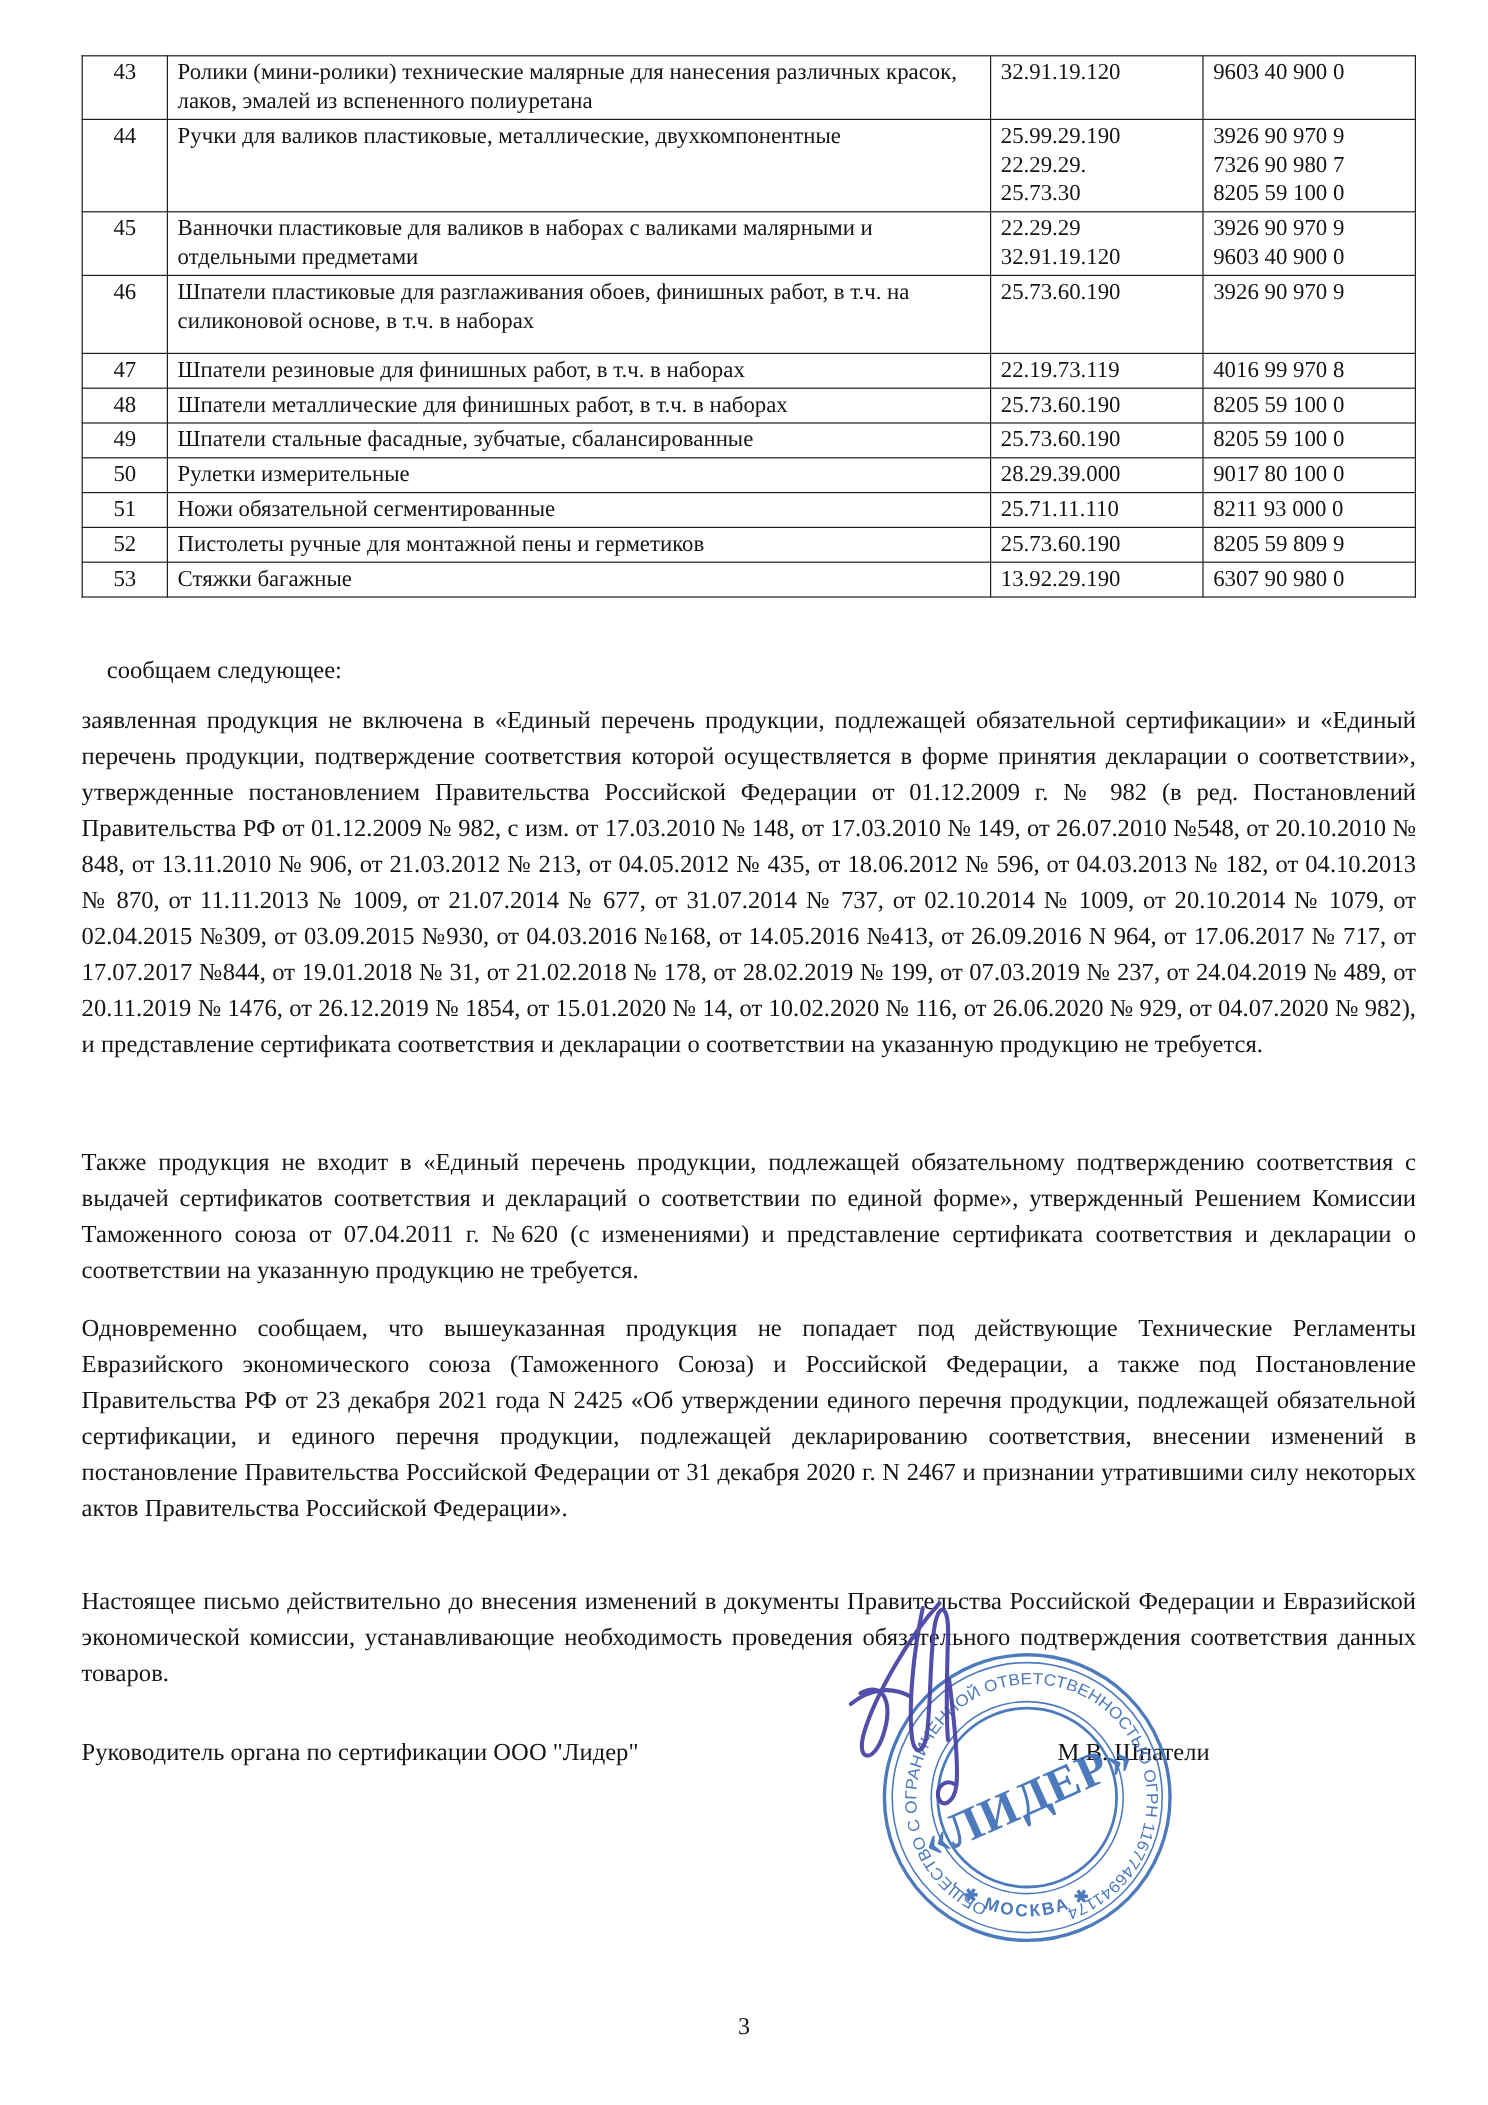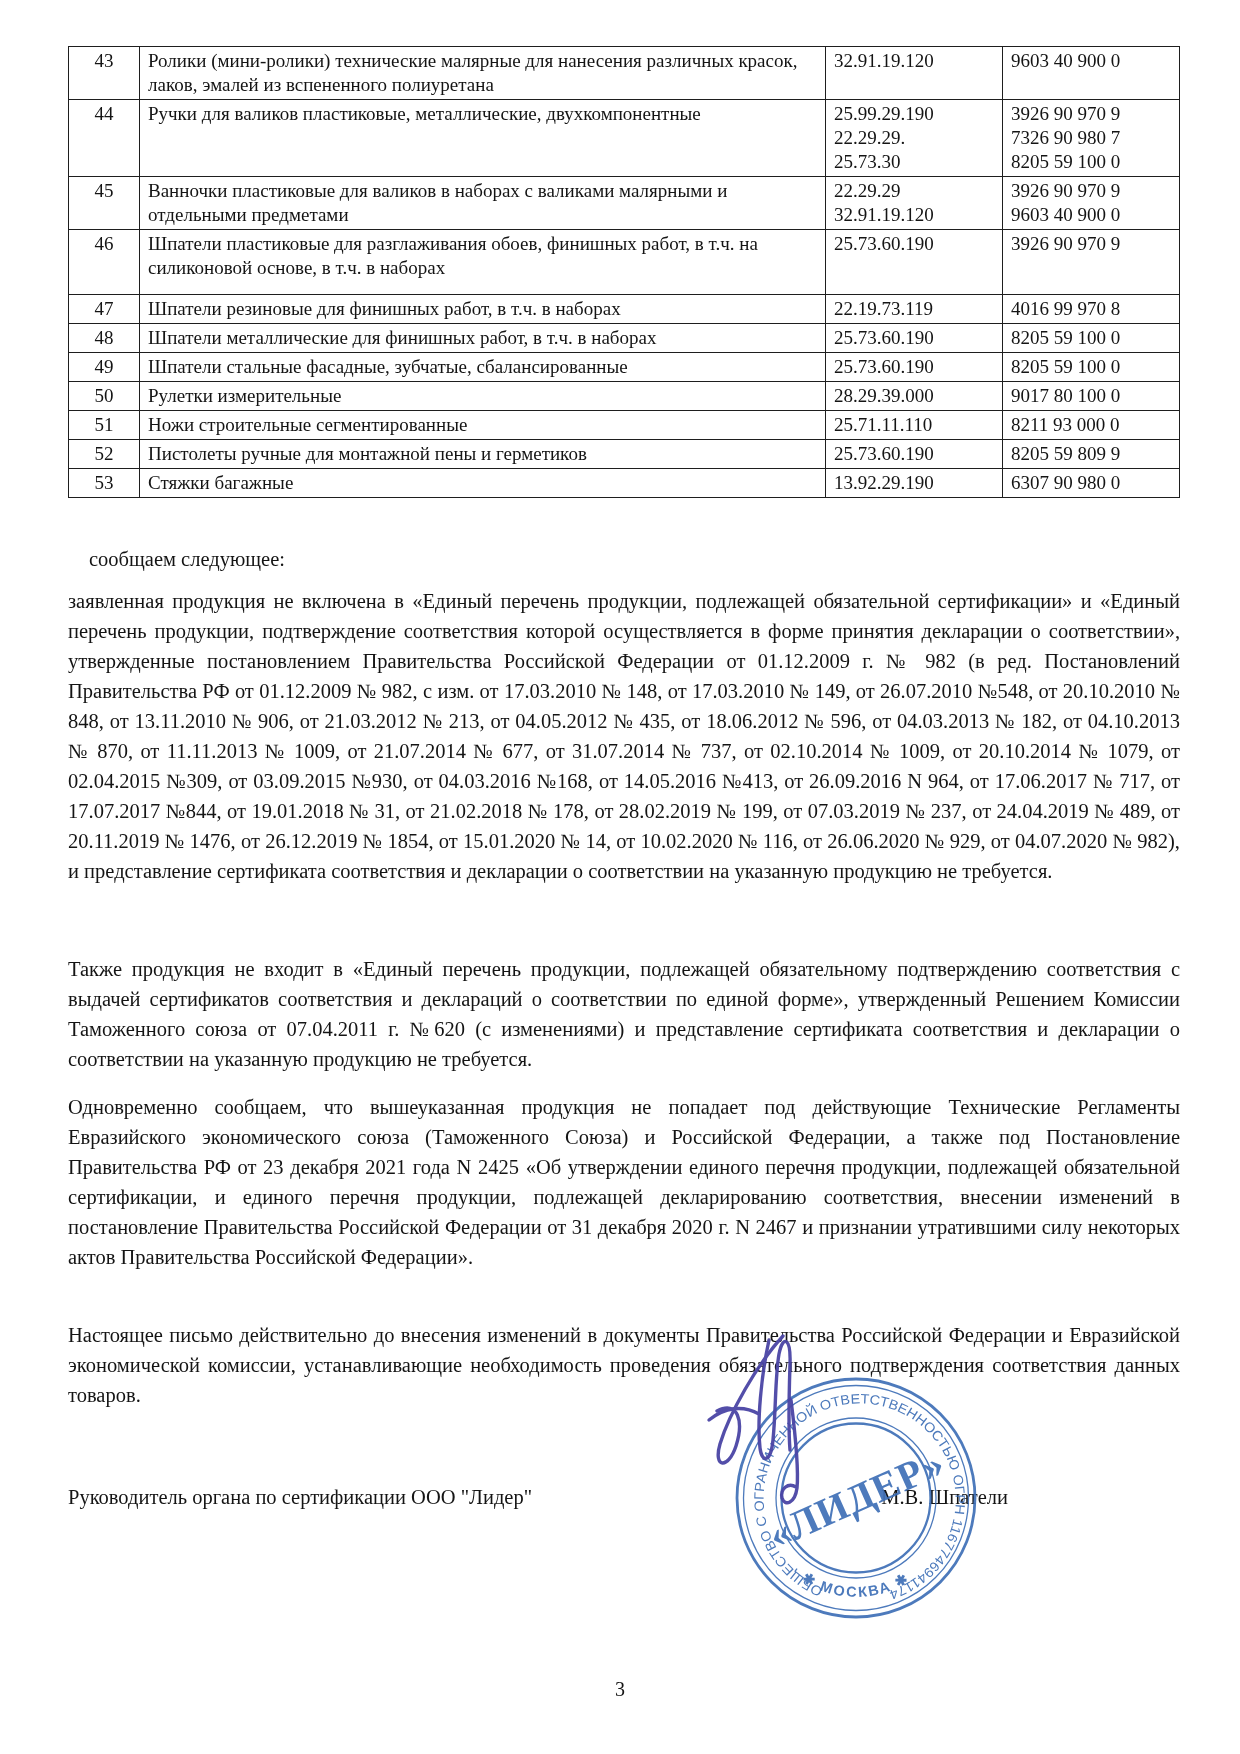--- a/index.html
+++ b/index.html
@@ -26,21 +26,21 @@
   .body-text { font-size:20.5px; line-height:30px; }
   .intro { margin:46px 0 12px 21px; }
   .body-paragraphs p { text-align:justify; margin:0; }
   .body-paragraphs p:nth-child(1) { margin-top:12px; }
   .body-paragraphs p:nth-child(2) { margin-top:68px; }
   .body-paragraphs p:nth-child(3) { margin-top:18px; }
   .body-paragraphs p:nth-child(4) { margin-top:48px; }
 
   
   .sig-row {
-    margin-top:72px; display:flex; justify-content:space-between;
+    margin-top:36px; display:flex; justify-content:space-between;
     font-size:20.5px; line-height:30px;
   }
   .sig-name { margin-right:172px; white-space:nowrap; }
 
   
   .overlay { position:absolute; pointer-events:none; }
   svg.stamp     { left:706px; top:1348px; width:300px; height:300px; opacity:0.9; }
   svg.signature { left:695px; top:1322px; width:175px; height:210px; opacity:0.95; }
 
   
@@ -138,21 +138,21 @@
             <td class="cell-desc">Рулетки измерительные</td>
             <td class="cell-code">
               <div>28.29.39.000</div>
             </td>
             <td class="cell-code">
               <div>9017 80 100 0</div>
             </td>
           </tr>
           <tr>
             <td class="cell-num">51</td>
-            <td class="cell-desc">Ножи строительные сегментированные</td>
+            <td class="cell-desc">Ножи обязательной сегментированные</td>
             <td class="cell-code">
               <div>25.71.11.110</div>
             </td>
             <td class="cell-code">
               <div>8211 93 000 0</div>
             </td>
           </tr>
           <tr>
             <td class="cell-num">52</td>
             <td class="cell-desc">Пистолеты ручные для монтажной пены и герметиков</td>

